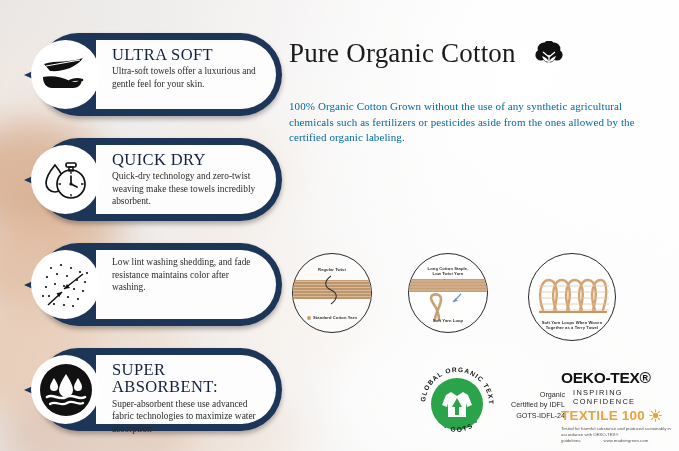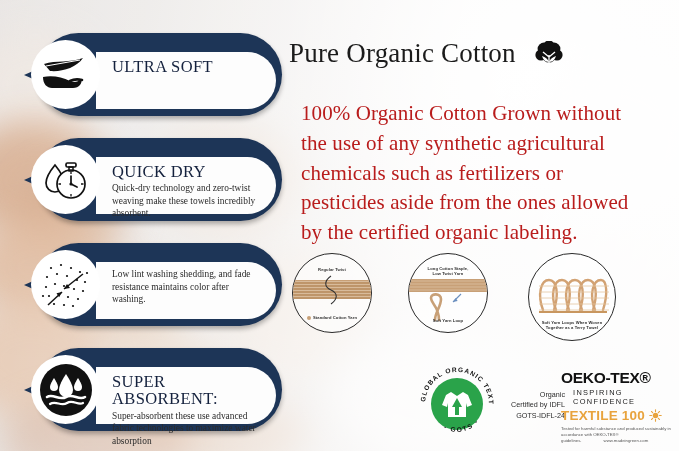--- a/index.html
+++ b/index.html
@@ -48,41 +48,41 @@
     filter:drop-shadow(0 2px 2px rgba(0,0,0,.25));
   }
   .pill-body{
     position:absolute;left:13px;top:0;right:0;height:83px;
     background:#1d3557;border-radius:42px;
     box-shadow:0 3px 5px rgba(0,0,0,.3);
   }
   .pill-inner{
     position:absolute;left:72px;top:7px;right:6px;bottom:7px;
     background:#fdfdfd;border-radius:0 36px 36px 0;
-    padding:6px 14px 14px 16px;box-sizing:border-box;margin-top:12px;
+    padding:6px 14px 14px 16px;box-sizing:border-box;
   }
   .pill-icon{
     position:absolute;left:7px;top:7px;width:69px;height:69px;
     background:#ffffff;border-radius:50%;
     display:flex;align-items:center;justify-content:center;
   }
   .pill-title{
     font-size:16.5px;letter-spacing:.4px;color:#14213d;
     line-height:1.05;margin:0 0 2px 0;font-weight:400;
   }
   .pill-desc{font-size:9.4px;line-height:1.33;color:#2b2b2b;margin:0;}
 
   
   .right{position:absolute;left:289px;top:40px;width:372px;}
   .headline{
     display:flex;align-items:center;gap:19px;
     font-size:27px;color:#1b1b1b;letter-spacing:.2px;line-height:1;margin-bottom:32px;
   }
   .body-copy{
-    font-size:21px;line-height:1.42;color:#b91c1c;letter-spacing:.1px;margin:12px;
+    font-size:11px;line-height:1.42;color:#0369a1;letter-spacing:.1px;margin:0;
   }
 
   
   .yarns{position:absolute;left:286px;top:250px;width:380px;height:88px;}
   .yarn{position:absolute;width:78px;height:78px;border-radius:50%;
         border:1px solid #2a2a2a;background:rgba(255,255,255,.55);overflow:hidden;}
   .y1{left:6px;top:3px;}
   .y2{left:122px;top:3px;}
   .y3{left:242px;top:3px;width:86px;height:86px;}
   .ylab{position:absolute;width:100%;text-align:center;font-size:4.1px;
@@ -128,20 +128,21 @@
     <div class="bg-veil"></div>
   </div>
 
   <div class="features">
 
     <div class="pill">
       <div class="pill-tail"></div>
       <div class="pill-body"></div>
       <div class="pill-inner">
         <div class="pill-title">ULTRA SOFT</div>
+        <div class="pill-desc">Ultra-soft towels offer a luxurious and gentle feel for your skin.</div>
       </div>
       <div class="pill-icon">
         <svg width="52" height="40" viewBox="0 0 52 40">
           <path d="M4 9 C16 5 30 8 43 3 C36 13 22 17 10 16 Z" fill="#111"></path>
           <path d="M6 11 L40 5" stroke="#fff" stroke-width="1"></path>
           <path d="M3 22 C12 20 22 22 30 26 C34 28 38 27 41 24 C43 28 39 33 33 33 L12 33 C7 33 3 29 3 22 Z" fill="#111"></path>
           <path d="M30 26 C34 24 38 24 42 25" stroke="#111" stroke-width="2.6" fill="none" stroke-linecap="round"></path>
         </svg>
       </div>
     </div>

